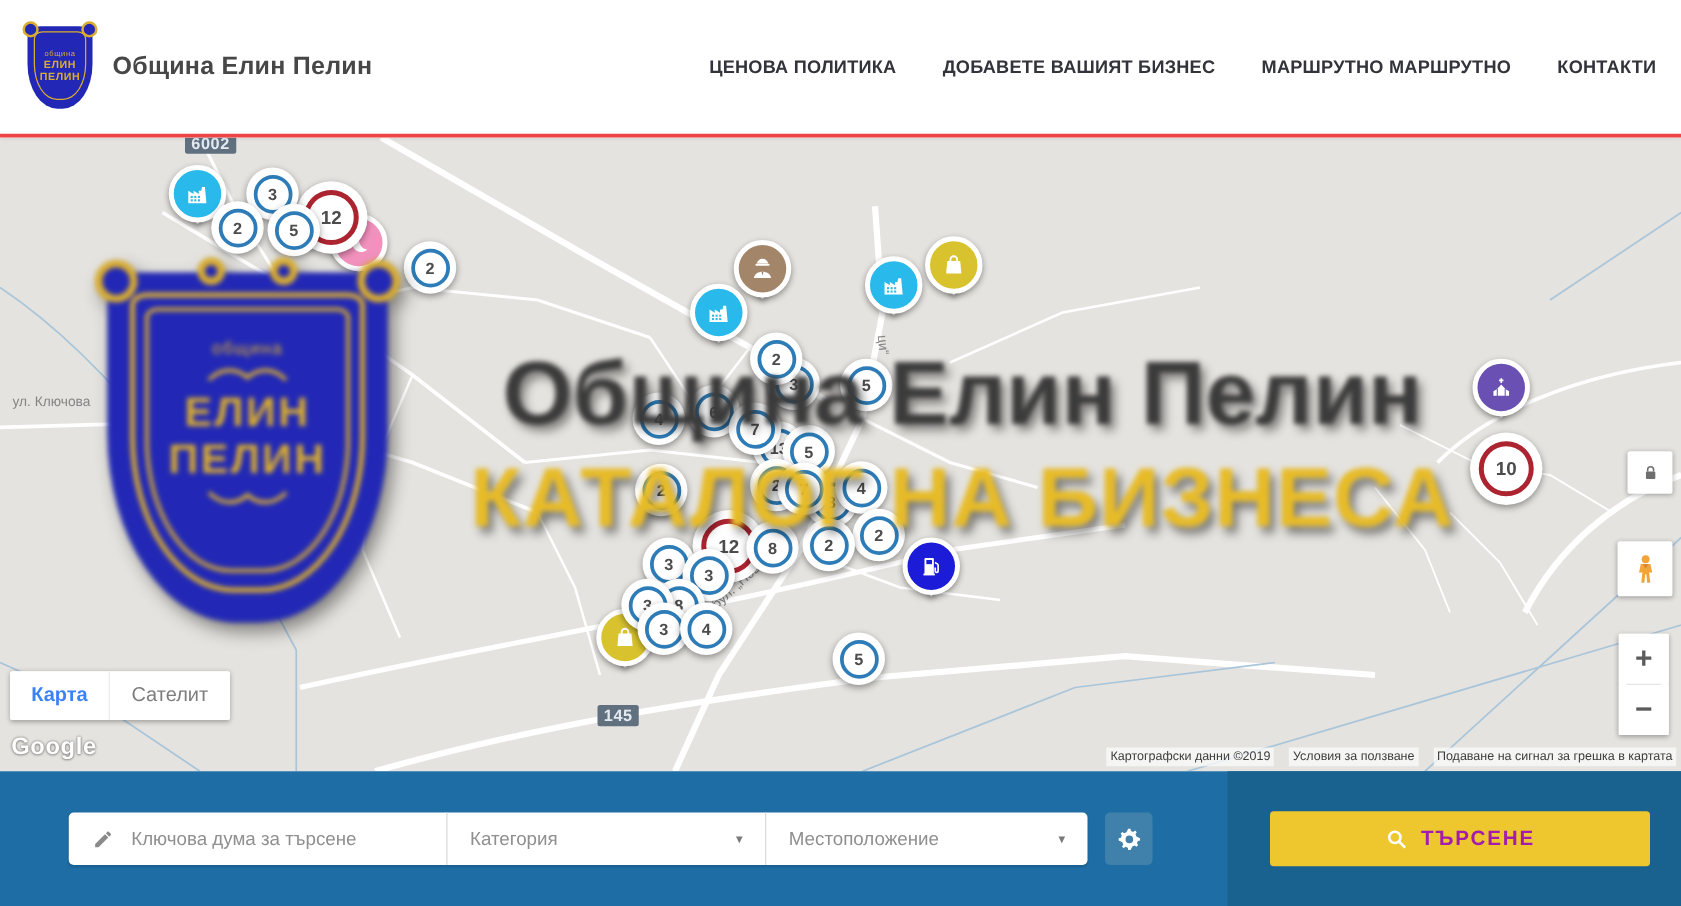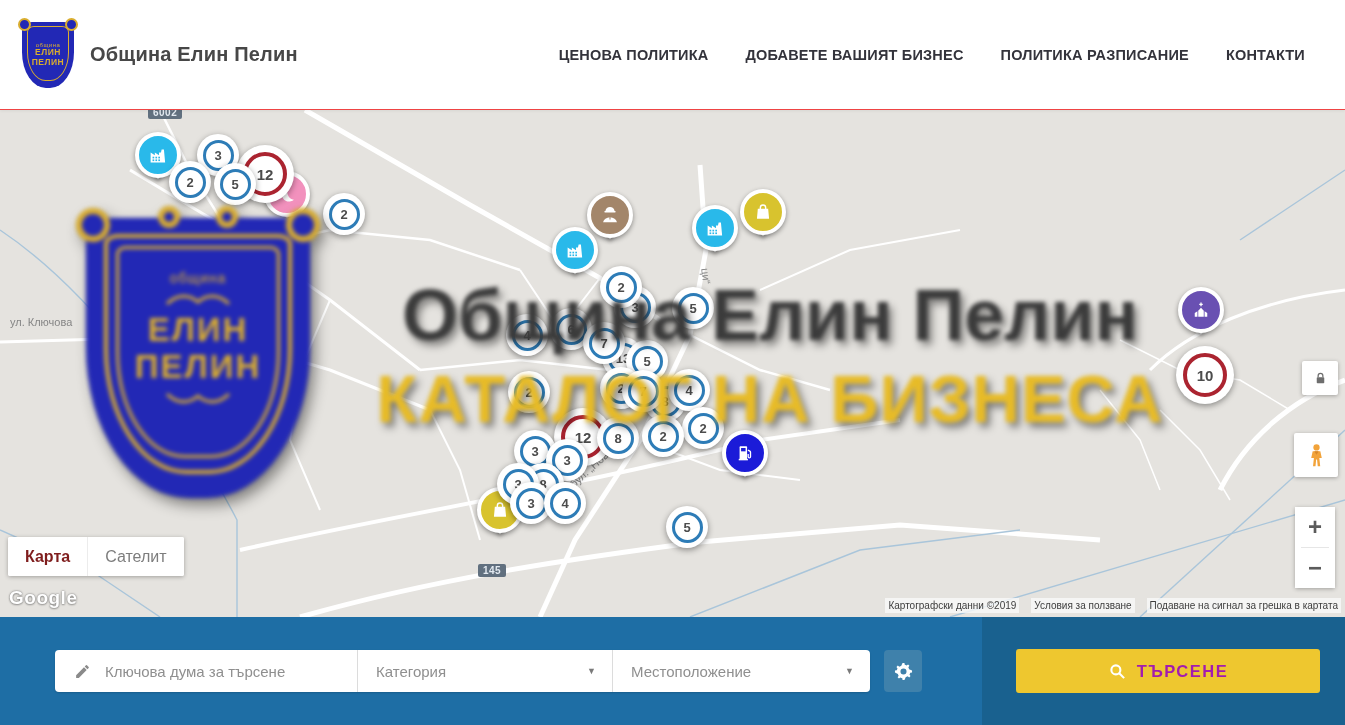--- a/index.html
+++ b/index.html
@@ -1,45 +1,45 @@
 <!DOCTYPE html>
 <html style="--accent_yellow: #eec72f; --bar_blue: #1e6ea5; --panel_blue: #19618f; --cluster_blue: #2d7cb7; --cluster_red: #ab2430; --header_subtitle: #e9b92a; --crest_blue: #2228b5; --crest_gold: #d9ad2f; --watermark_dark: #3b3b3b; --watermark_yellow: #e7bb27; --map_bg: #e5e3df;"><head>
 <meta charset="utf-8">
 <style>
   * { box-sizing: border-box; margin: 0; padding: 0; }
   html,body { width:1345px; height:725px; overflow:hidden;
     font-family:"Liberation Sans", sans-serif; background:#fff; }
 
   
   .header { position:relative; width:1345px; height:110px; background:#fff;
-    border-bottom:1px solid #ef4444; box-shadow:0 1px 3px rgba(0,0,0,.06); z-index:20;
+    border-bottom:3px solid #ef4444; box-shadow:0 1px 3px rgba(0,0,0,.06); z-index:20;
     display:flex; align-items:center; }
   .logo { display:flex; align-items:center; gap:16px; margin-left:22px; cursor:pointer; }
   .logo-crest { position:relative; width:52px; height:66px; }
   .crest-body { position:absolute; inset:0; background:var(--crest_blue);
     border-radius:10px 10px 46% 46% / 8px 8px 54% 54%;
     display:flex; flex-direction:column; align-items:center; justify-content:center; }
   .crest-inner-border { position:absolute; inset:4px 5px 7px; border:1.5px solid var(--crest_gold);
     border-radius:7px 7px 44% 44% / 6px 6px 52% 52%; }
   .crest-vol { position:absolute; width:13px; height:13px; border-radius:50%;
     background:var(--crest_blue); border:2.5px solid var(--crest_gold); top:-4px; }
   .crest-vol.l { left:-4px; } .crest-vol.r { right:-4px; }
   .crest-t1 { font-size:6px; color:var(--crest_gold); letter-spacing:.5px; }
   .crest-t2 { font-size:8.5px; font-weight:bold; color:var(--crest_gold); line-height:1.15; letter-spacing:.5px; }
   .logo-text-title { font-size:20px; font-weight:bold; color:#474747; letter-spacing:.2px; }
   .logo-text-sub { font-size:18px; font-weight:bold; color:var(--header_subtitle); letter-spacing:.6px; margin-top:3px; }
-  .nav { margin-left:auto; margin-right:40px; display:flex; gap:37px; align-items:center;text-align:right; }
+  .nav { margin-left:auto; margin-right:20px; display:flex; gap:37px; align-items:center;text-align:right; }
   .nav a { text-decoration:none; color:#33333b; font-weight:bold; font-size:14.5px;
     font-stretch:condensed; letter-spacing:.2px; cursor:pointer; white-space:nowrap; }
 
   
   .map { position:relative; width:1345px; height:507px; background:var(--map_bg); overflow:hidden; }
   .roads { position:absolute; left:0; top:0; z-index:0; }
   .street-label { position:absolute; color:#858585; font-size:11px; z-index:1; white-space:nowrap; }
-  .road-shield { position:absolute; background:#61707f; color:#e3eaf1; font-size:10px; font-weight:bold;
+  .road-shield { position:absolute; background:#61707f; color:#e3eaf1; font-size:13px; font-weight:bold;
     padding:1px 5px; border-radius:2px; z-index:1; letter-spacing:.5px; }
 
   .markers, .markers-top { position:absolute; inset:0; }
   .markers { z-index:2; } .markers-top { z-index:6; }
   .pin { position:absolute; width:46px; height:46px; cursor:pointer; }
   .pin-tail { position:absolute; left:50%; top:28px; width:16px; height:16px; background:#fff;
     transform:translateX(-50%) rotate(45deg); box-shadow:2px 2px 4px rgba(0,0,0,.25); }
   .pin-circle { position:absolute; inset:0; border-radius:50%; border:4px solid #fff;
     box-shadow:0 2px 5px rgba(0,0,0,.4); display:flex; align-items:center; justify-content:center; }
   .cluster { position:absolute; width:42px; height:42px; background:#fff; border-radius:50%;
@@ -71,21 +71,21 @@
     filter:blur(2.3px); text-shadow:4px 5px 7px rgba(0,0,0,.45); }
   .wm-text2 { position:absolute; left:335px; top:250px; width:870px; text-align:center; z-index:4;
     font-size:67px; font-weight:bold; color:var(--watermark_yellow); white-space:nowrap; letter-spacing:1px;
     filter:blur(2.3px); text-shadow:4px 5px 7px rgba(0,0,0,.5); }
 
   
   .map-type { position:absolute; left:8px; top:427px; height:39px; display:flex; background:#fff;
     border-radius:2px; box-shadow:0 1px 4px rgba(0,0,0,.3); z-index:7; overflow:hidden; }
   .map-type button { border:none; background:#fff; height:100%; padding:0 17px; font-size:16px;
     font-family:inherit; cursor:pointer; }
-  .map-type .sel { font-weight:bold; color:#7f1d1d; }
+  .map-type .sel { font-weight:bold; color:#3b82f6; }
   .map-type .unsel { color:#7d7d7d; border-left:1px solid #ececec; }
   .google-logo { position:absolute; left:9px; top:477px; z-index:7; font-size:19px; font-weight:bold;
     color:#fff; letter-spacing:.5px; cursor:pointer;
     text-shadow:0 0 2px rgba(90,90,90,.9), 0 1px 2px rgba(0,0,0,.25); }
   .attribution { position:absolute; right:4px; top:488px; z-index:7; display:flex; gap:12px; }
   .attribution span { background:rgba(250,250,250,.78); color:#3d3d3d; font-size:10px; padding:2px 3px; white-space:nowrap; }
   .attribution .lnk { cursor:pointer; }
   .ctl-btn { position:absolute; background:#fff; border:none; border-radius:2px;
     box-shadow:0 1px 4px rgba(0,0,0,.3); z-index:7; display:flex; align-items:center; justify-content:center; cursor:pointer; }
   .lock-btn { left:1302px; top:251px; width:36px; height:34px; }
@@ -133,21 +133,21 @@
         <div class="crest-t2">ПЕЛИН</div>
       </div>
     </div>
     <div>
       <div class="logo-text-title">Община Елин Пелин</div>
     </div>
   </div>
   <nav class="nav">
     <a>ЦЕНОВА ПОЛИТИКА</a>
     <a>ДОБАВЕТЕ ВАШИЯТ БИЗНЕС</a>
-    <a>ПОЛИТИКА РАЗПИСАНИЕ</a>
+    <a>МАРШРУТНО МАРШРУТНО</a>
     <a>КОНТАКТИ</a>
   </nav>
 </div>
 
 <div class="map">
   <svg class="roads" width="1345" height="507" viewBox="0 0 1345 507">
     <g stroke="#ffffff" fill="none">
       <path d="M305 0 L470 95 L600 168 L660 210" stroke-width="5"></path>
       <path d="M700 55 L706 140 L690 225 L640 330 L575 430 L540 507" stroke-width="5"></path>
       <path d="M0 232 L140 228 L235 232 L330 260 L430 300" stroke-width="3"></path>

